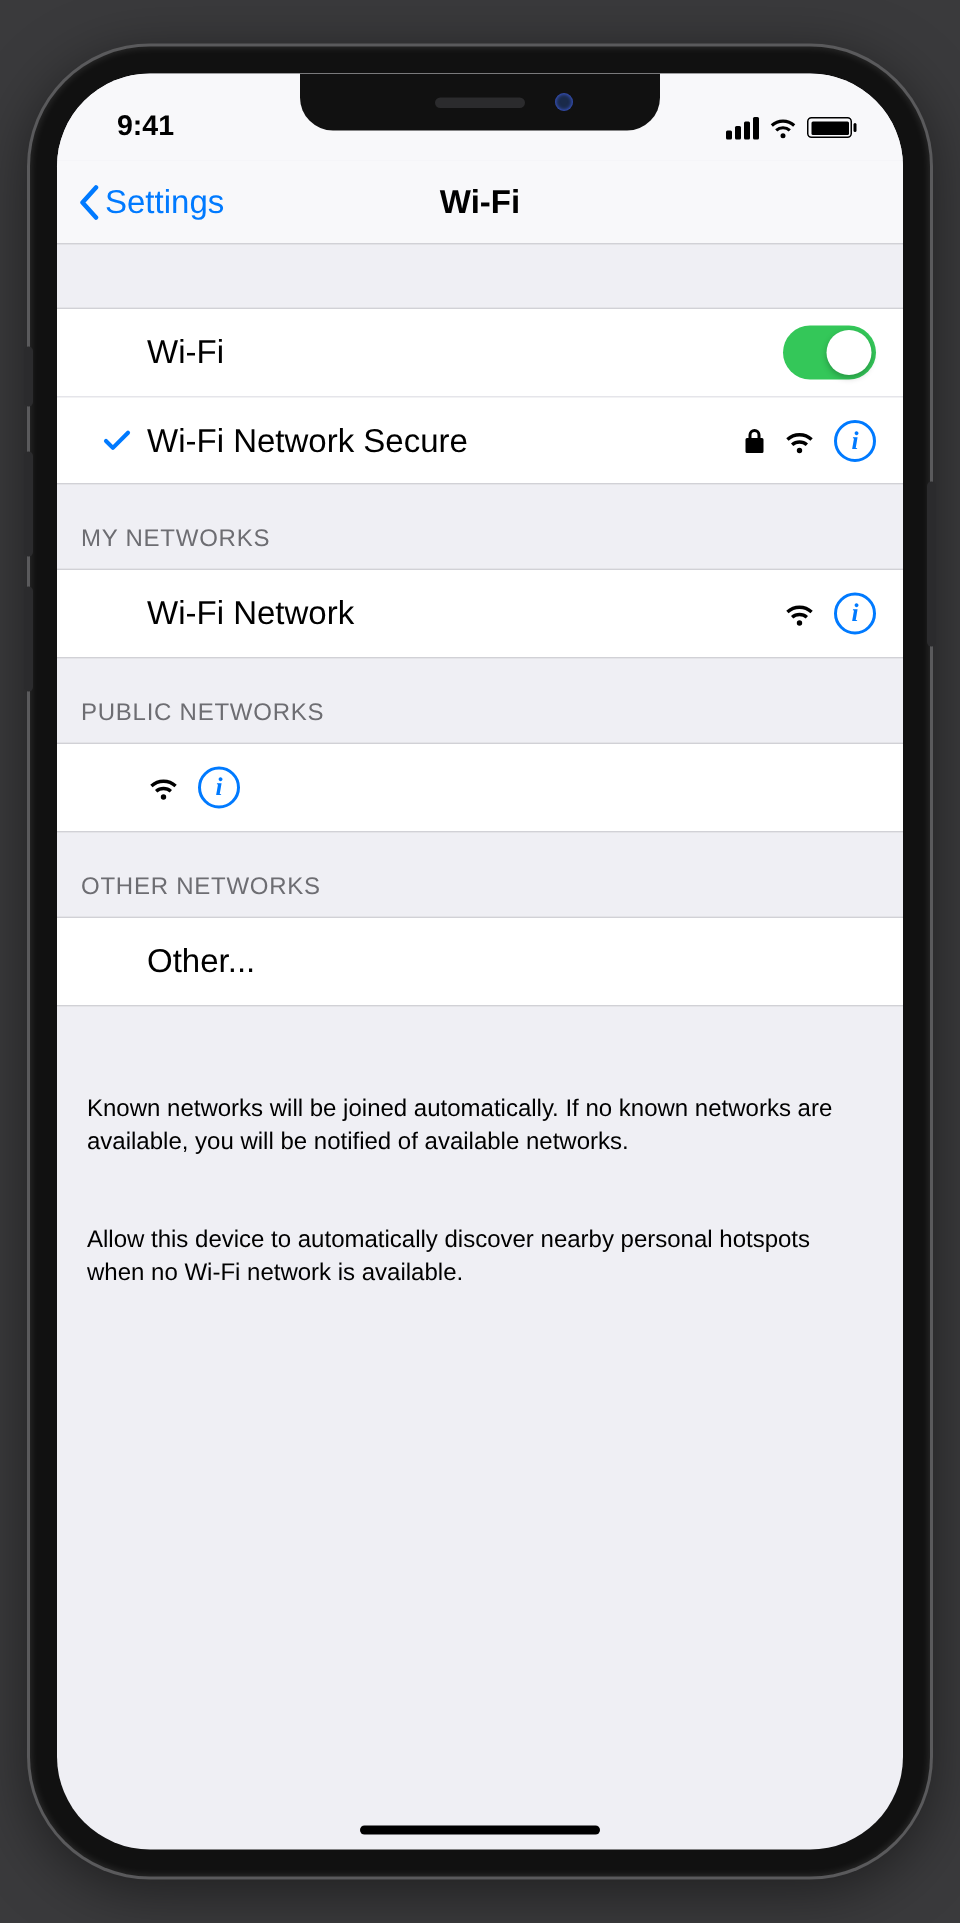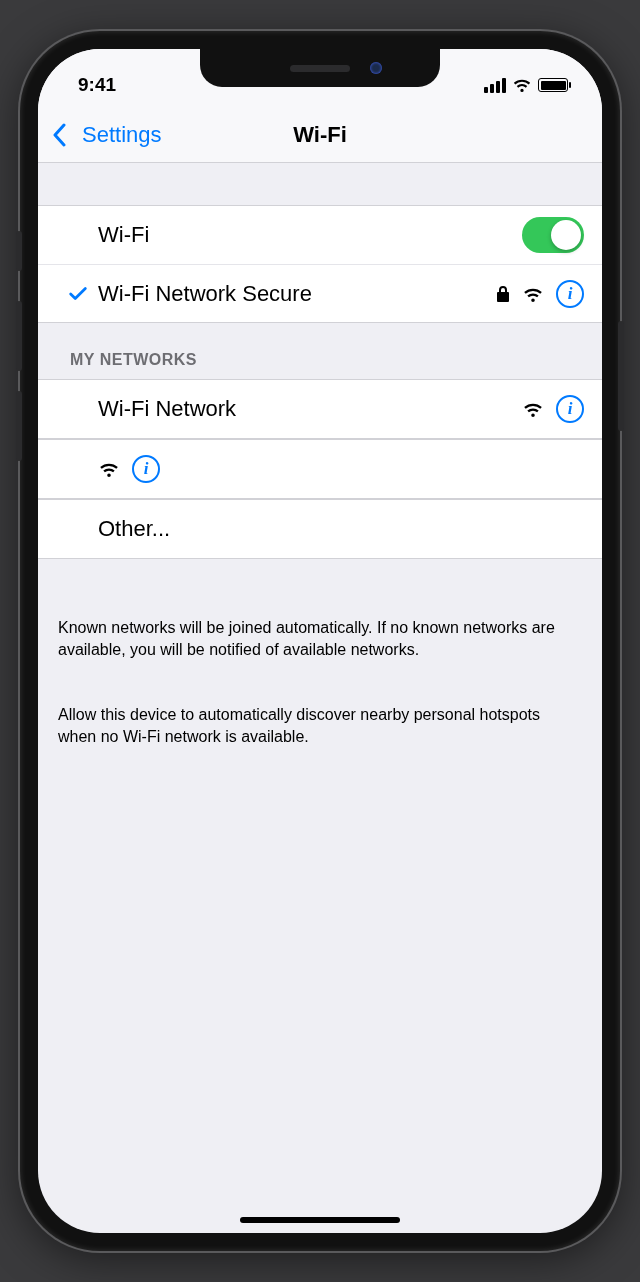--- a/index.html
+++ b/index.html
@@ -71,28 +71,28 @@
 
   .nav-bar {
     height: 56px;
     background: #f8f8fa;
     border-bottom: 1px solid #d1d1d6;
     display: flex;
     align-items: center;
     padding: 0 14px;
     position: relative;
   }
-  .back-btn { display:flex; align-items:center; color:#007aff; font-size:22px; gap:16px; cursor:pointer; }
+  .back-btn { display:flex; align-items:center; color:#007aff; font-size:22px; gap:4px; cursor:pointer; }
   .nav-title { position:absolute; left:0; right:0; text-align:center; font-size:22px; font-weight:600; color:#000; pointer-events:none; }
 
   .content { background:#efeff4; }
   .section-gap { height:42px; }
   .section-header {
     font-size:16px; color:#6d6d72; letter-spacing:.5px;
-    padding: 0 20px 10px 32px; text-transform:uppercase; font-weight:700;
+    padding: 0 20px 10px 4px; text-transform:uppercase; font-weight:400;margin-left:12px;
   }
   .section-header.pad-top { padding-top: 28px; }
   .group { background:#fff; border-top:1px solid #d1d1d6; border-bottom:1px solid #d1d1d6; }
   .row {
     min-height:58px; display:flex; align-items:center;
     padding: 0 18px 0 20px; font-size:22px; color:#000;
     border-top:1px solid #e5e5ea;
   }
   .row:first-child { border-top:none; }
   .row .indent { width:40px; display:flex; justify-content:center; align-items:center; }
@@ -199,34 +199,36 @@
             <span class="wifi-strength">
               <svg width="22" height="18" viewBox="0 0 24 20" fill="#000">
                   <path d="M12 19a2 2 0 100-4 2 2 0 000 4zm-4.6-5.3a7 7 0 019.2 0l1.7-1.9a9.5 9.5 0 00-12.6 0l1.7 1.9zm-3.5-3.9a12 12 0 0116.2 0l1.7-1.9a14.5 14.5 0 00-19.6 0l1.7 1.9z"></path>
                 </svg>
             </span>
             <div class="info-btn">i</div>
           </div>
         </div>
       </div>
 
+      <div class="section-header pad-top">PUBLIC NETWORKS</div>
       <div class="group">
         <div class="row">
           <div class="indent"></div>
           <div class="trail">
             <span class="wifi-strength">
               <svg width="22" height="18" viewBox="0 0 24 20" fill="#000">
                   <path d="M12 19a2 2 0 100-4 2 2 0 000 4zm-4.6-5.3a7 7 0 019.2 0l1.7-1.9a9.5 9.5 0 00-12.6 0l1.7 1.9zm-3.5-3.9a12 12 0 0116.2 0l1.7-1.9a14.5 14.5 0 00-19.6 0l1.7 1.9z"></path>
                 </svg>
             </span>
             <div class="info-btn">i</div>
           </div>
         </div>
       </div>
 
+      <div class="section-header pad-top">OTHER NETWORKS</div>
       <div class="group">
         <div class="row">
           <div class="indent"></div>
           <span class="label">Other...</span>
         </div>
       </div>
 
       <div style="height:48px"></div>
 
       <div class="footer-text">Known networks will be joined automatically. If no known networks are available, you will be notified of available networks.</div>

